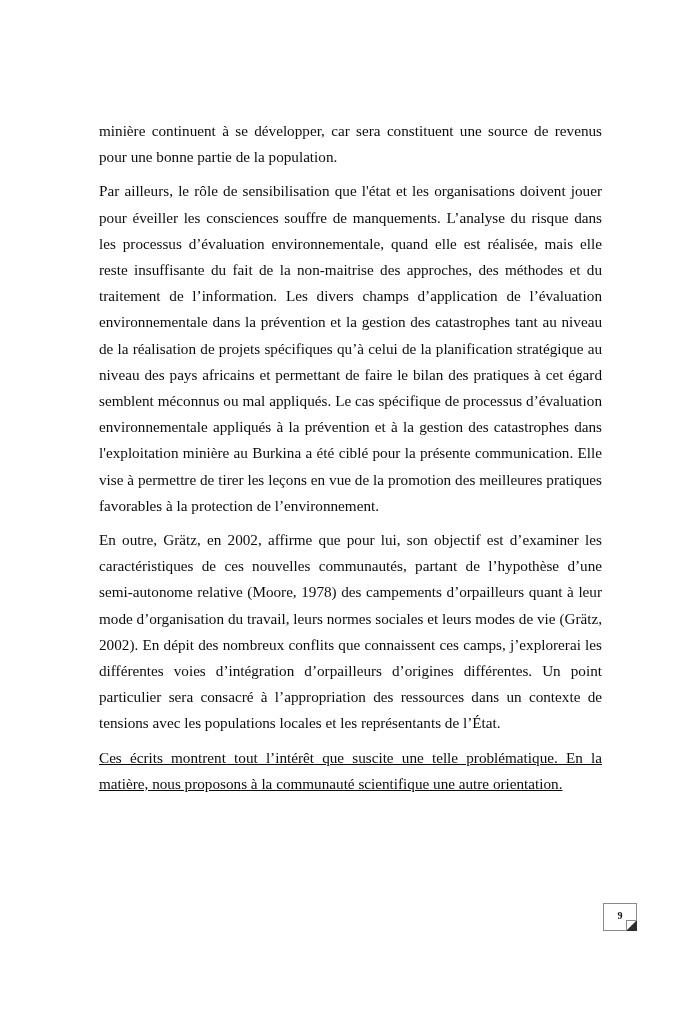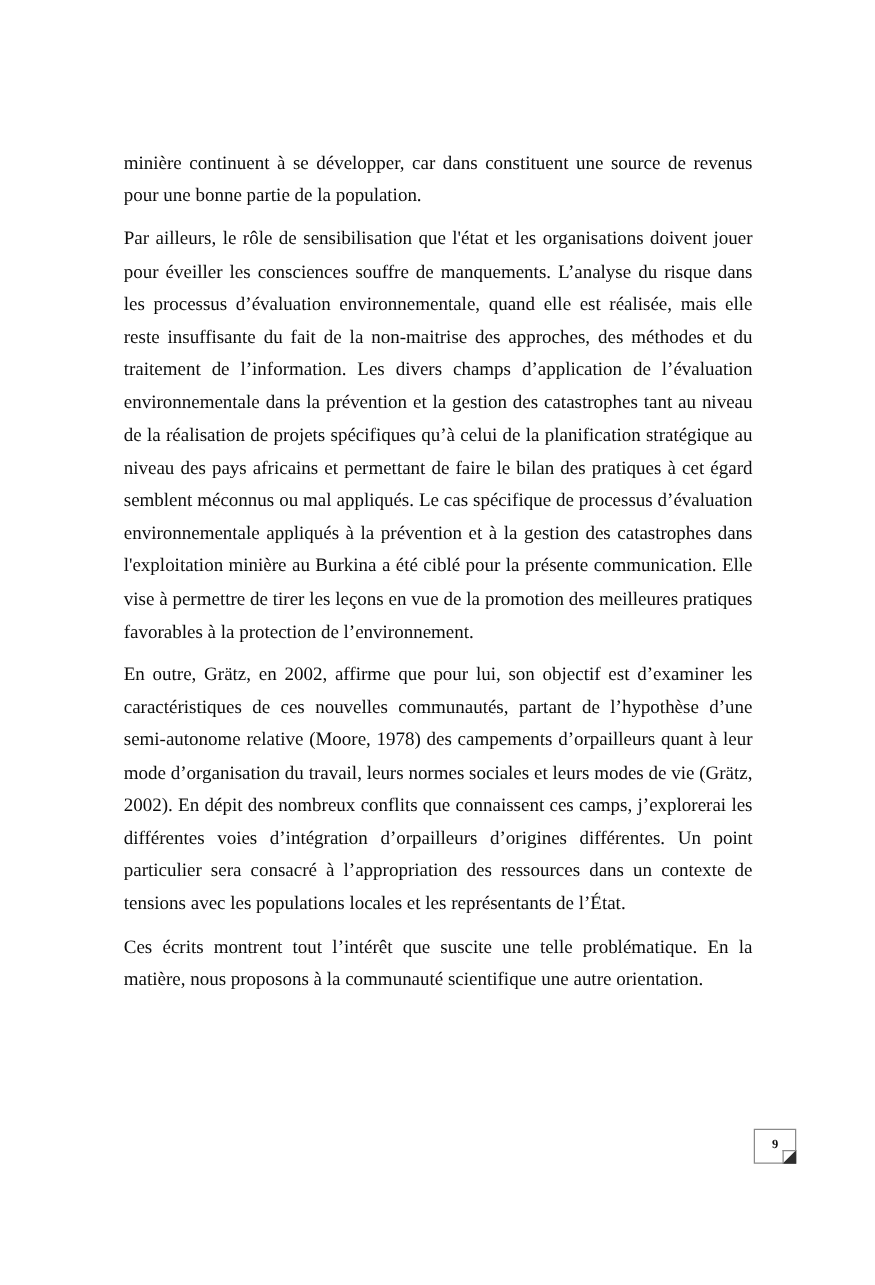--- a/index.html
+++ b/index.html
@@ -26,20 +26,21 @@
     margin: 0 0 8px 0;
     font-size: 15.2px;
     line-height: 26.2px;
     text-align: justify;
     text-justify: inter-word;
     color: #0c0c0c;
     -webkit-font-smoothing: none;
   }
   .para:last-child {
     margin-bottom: 4px;
+    text-decoration: underline;
   }
   .page-badge {
     position: absolute;
     left: 603px;
     top: 903px;
     width: 34px;
     height: 28px;
     box-sizing: border-box;
     border: 1px solid #8a8a8a;
     background: #ffffff;
@@ -81,21 +82,21 @@
     box-sizing: border-box;
     background: transparent;
   }
 </style>
 </head>
 <body>
 
 <div class="page">
 
   <div class="content">
-    <p class="para">minière continuent à se développer, car dans constituent une source de revenus pour une bonne partie de la population.</p>
+    <p class="para">minière continuent à se développer, car sera constituent une source de revenus pour une bonne partie de la population.</p>
     <p class="para">Par ailleurs, le rôle de sensibilisation que l'état et les organisations doivent jouer pour éveiller les consciences souffre de manquements. L’analyse du risque dans les processus d’évaluation environnementale, quand elle est réalisée, mais elle reste insuffisante du fait de la non-maitrise des approches, des méthodes et du traitement de l’information. Les divers champs d’application de l’évaluation environnementale dans la prévention et la gestion des catastrophes tant au niveau de la réalisation de projets spécifiques qu’à celui de la planification stratégique au niveau des pays africains et permettant de faire le bilan des pratiques à cet égard semblent méconnus ou mal appliqués. Le cas spécifique de processus d’évaluation environnementale appliqués à la prévention et à la gestion des catastrophes dans l'exploitation minière au Burkina a été ciblé pour la présente communication. Elle vise à permettre de tirer les leçons en vue de la promotion des meilleures pratiques favorables à la protection de l’environnement.</p>
     <p class="para">En outre, Grätz, en 2002, affirme que pour lui, son objectif est d’examiner les caractéristiques de ces nouvelles communautés, partant de l’hypothèse d’une semi-autonome relative (Moore, 1978) des campements d’orpailleurs quant à leur mode d’organisation du travail, leurs normes sociales et leurs modes de vie (Grätz, 2002). En dépit des nombreux conflits que connaissent ces camps, j’explorerai les différentes voies d’intégration d’orpailleurs d’origines différentes. Un point particulier sera consacré à l’appropriation des ressources dans un contexte de tensions avec les populations locales et les représentants de l’État.</p>
     <p class="para">Ces écrits montrent tout l’intérêt que suscite une telle problématique. En la matière, nous proposons à la communauté scientifique une autre orientation.</p>
   </div>
 
   <div class="page-badge">
     <span class="num">9</span>
     <span class="fold"></span>
     <span class="fold-edge"></span>
   </div>

